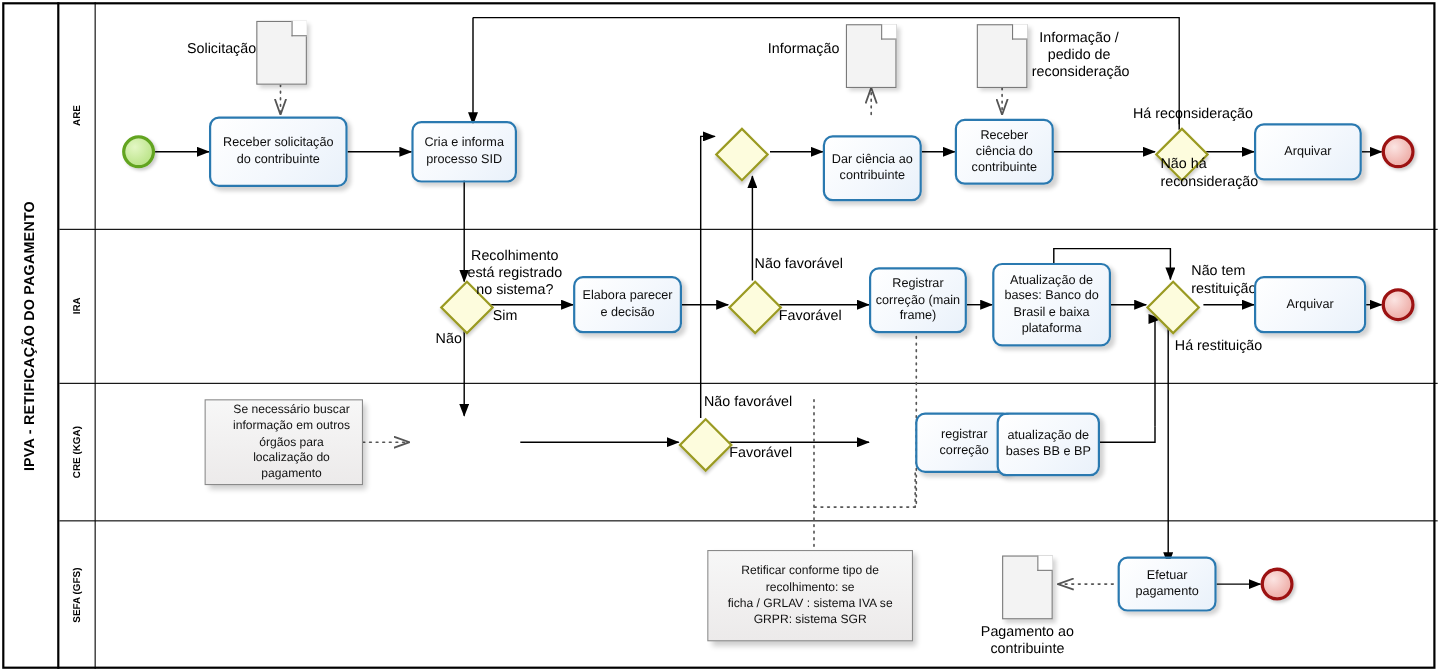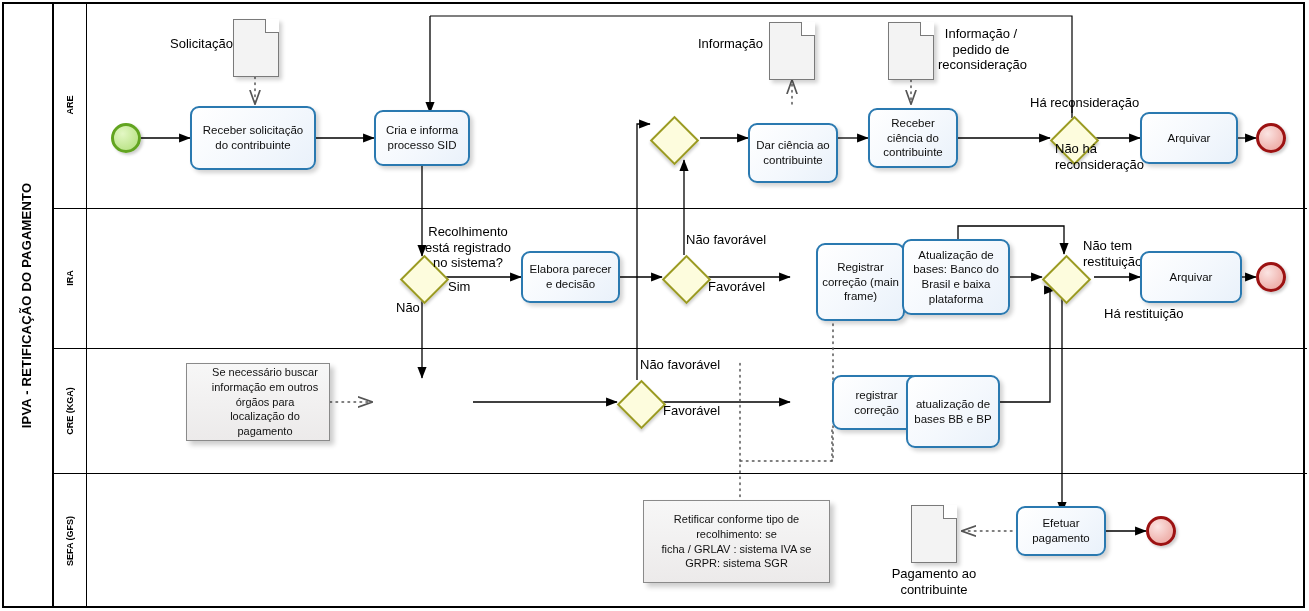--- a/index.html
+++ b/index.html
@@ -176,46 +176,46 @@
   <div class="lbl" style="left:396px;top:300px;">Não</div>
 
   <div class="task" style="left:521px;top:251px;width:99px;height:52px;">Elabora parecer e decisão</div>
 
   <div class="gw" style="left:662px;top:255px;">
       <i></i>
     </div>
   <div class="lbl" style="left:686px;top:232px;">Não favorável</div>
   <div class="lbl" style="left:708px;top:279px;">Favorável</div>
 
-  <div class="task" style="left:816px;top:243px;width:89px;height:78px;">Registrar correção (main frame)</div>
+  <div class="task" style="left:790px;top:243px;width:89px;height:60px;">Registrar correção (main frame)</div>
 
   <div class="task" style="left:902px;top:239px;width:108px;height:76px;">Atualização de bases: Banco do Brasil  e baixa plataforma</div>
 
   <div class="gw" style="left:1042px;top:255px;">
       <i></i>
     </div>
   <div class="lbl" style="left:1083px;top:238px;">Não tem
 restituição</div>
-  <div class="lbl" style="left:1104px;top:306px;text-align:center;">Há restituição</div>
+  <div class="lbl" style="left:1068px;top:306px;text-align:center;">Há restituição</div>
 
   <div class="task" style="left:1140px;top:251px;width:102px;height:52px;">Arquivar</div>
   <div class="ev end" style="left:1256px;top:262px;"></div>
 
   <div class="note" style="left:186px;top:363px;width:144px;height:78px;padding-left:20px;">Se necessário buscar informação em outros órgãos para localização do pagamento</div>
 
 
   <div class="gw" style="left:617px;top:380px;">
       <i></i>
     </div>
   <div class="lbl" style="left:640px;top:357px;">Não favorável</div>
   <div class="lbl" style="left:663px;top:403px;">Favorável</div>
 
   <div class="task" style="left:832px;top:375px;width:89px;height:55px;">registrar correção</div>
 
-  <div class="task" style="left:906px;top:375px;width:94px;height:73px;">atualização de bases BB e BP</div>
+  <div class="task" style="left:906px;top:375px;width:94px;height:58px;">atualização de bases BB e BP</div>
 
   <div class="note" style="left:643px;top:500px;width:187px;height:83px;text-align:center;">
     <span style="white-space:pre-line;display:block;width:100%;">Retificar conforme tipo de
 recolhimento:                              se
   ficha / GRLAV : sistema IVA      se
             GRPR: sistema SGR</span>
   </div>
 
   <div class="doc" style="left:911px;top:505px;"></div>
   <div class="lbl c" style="left:880px;top:566px;width:108px;">Pagamento ao

